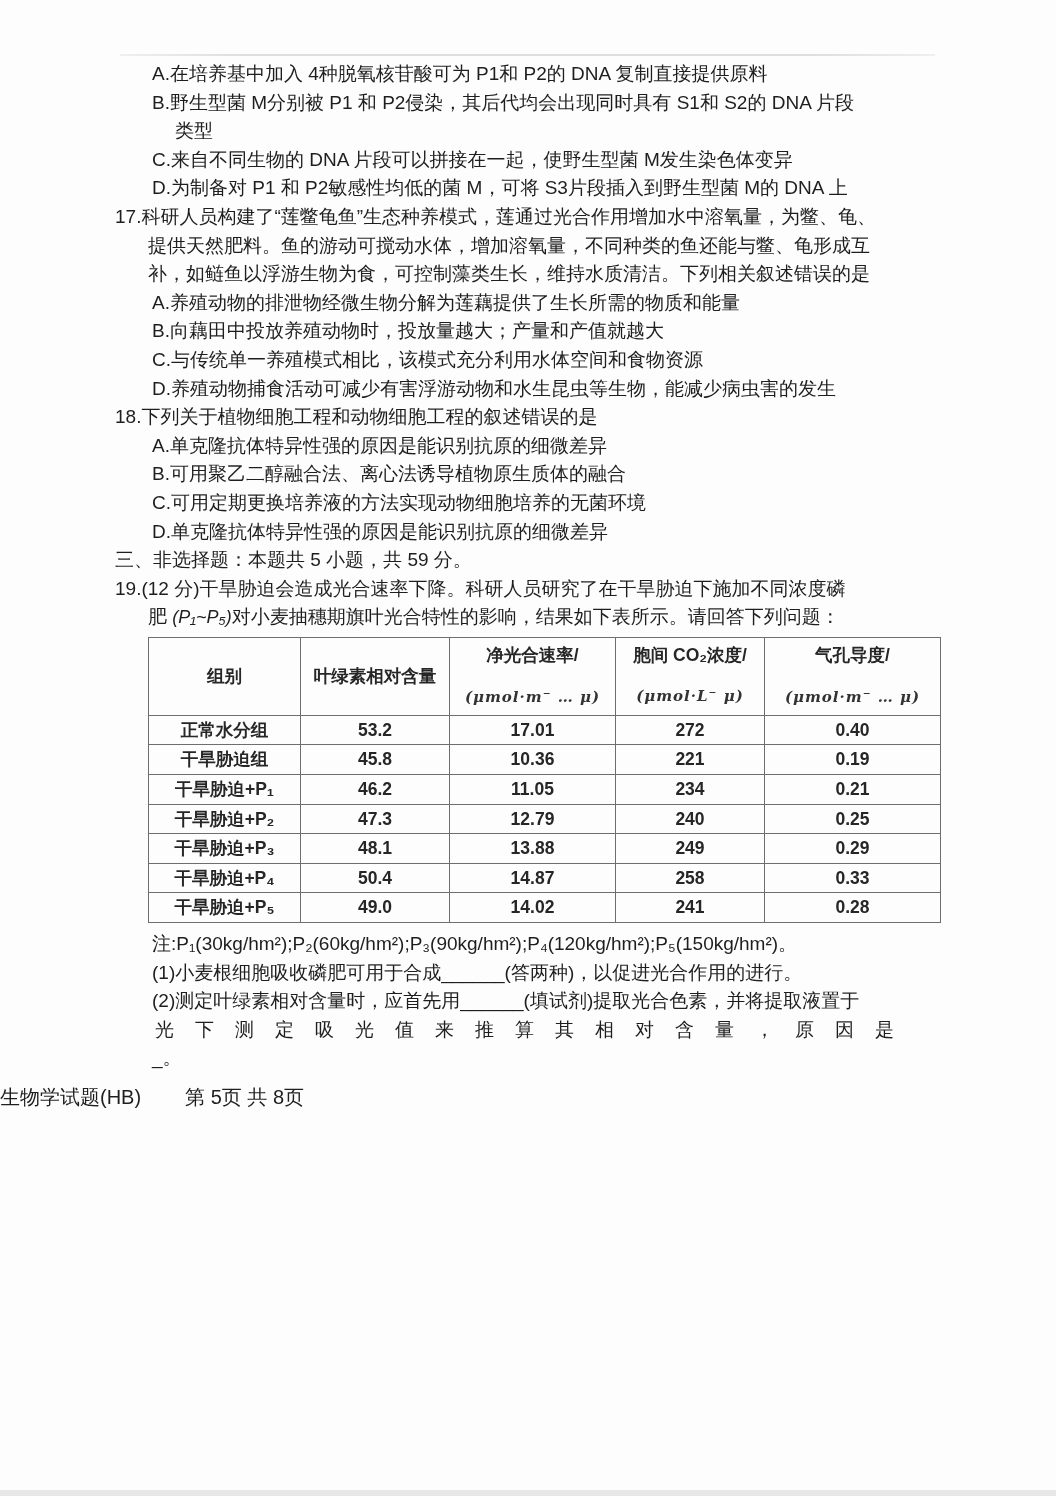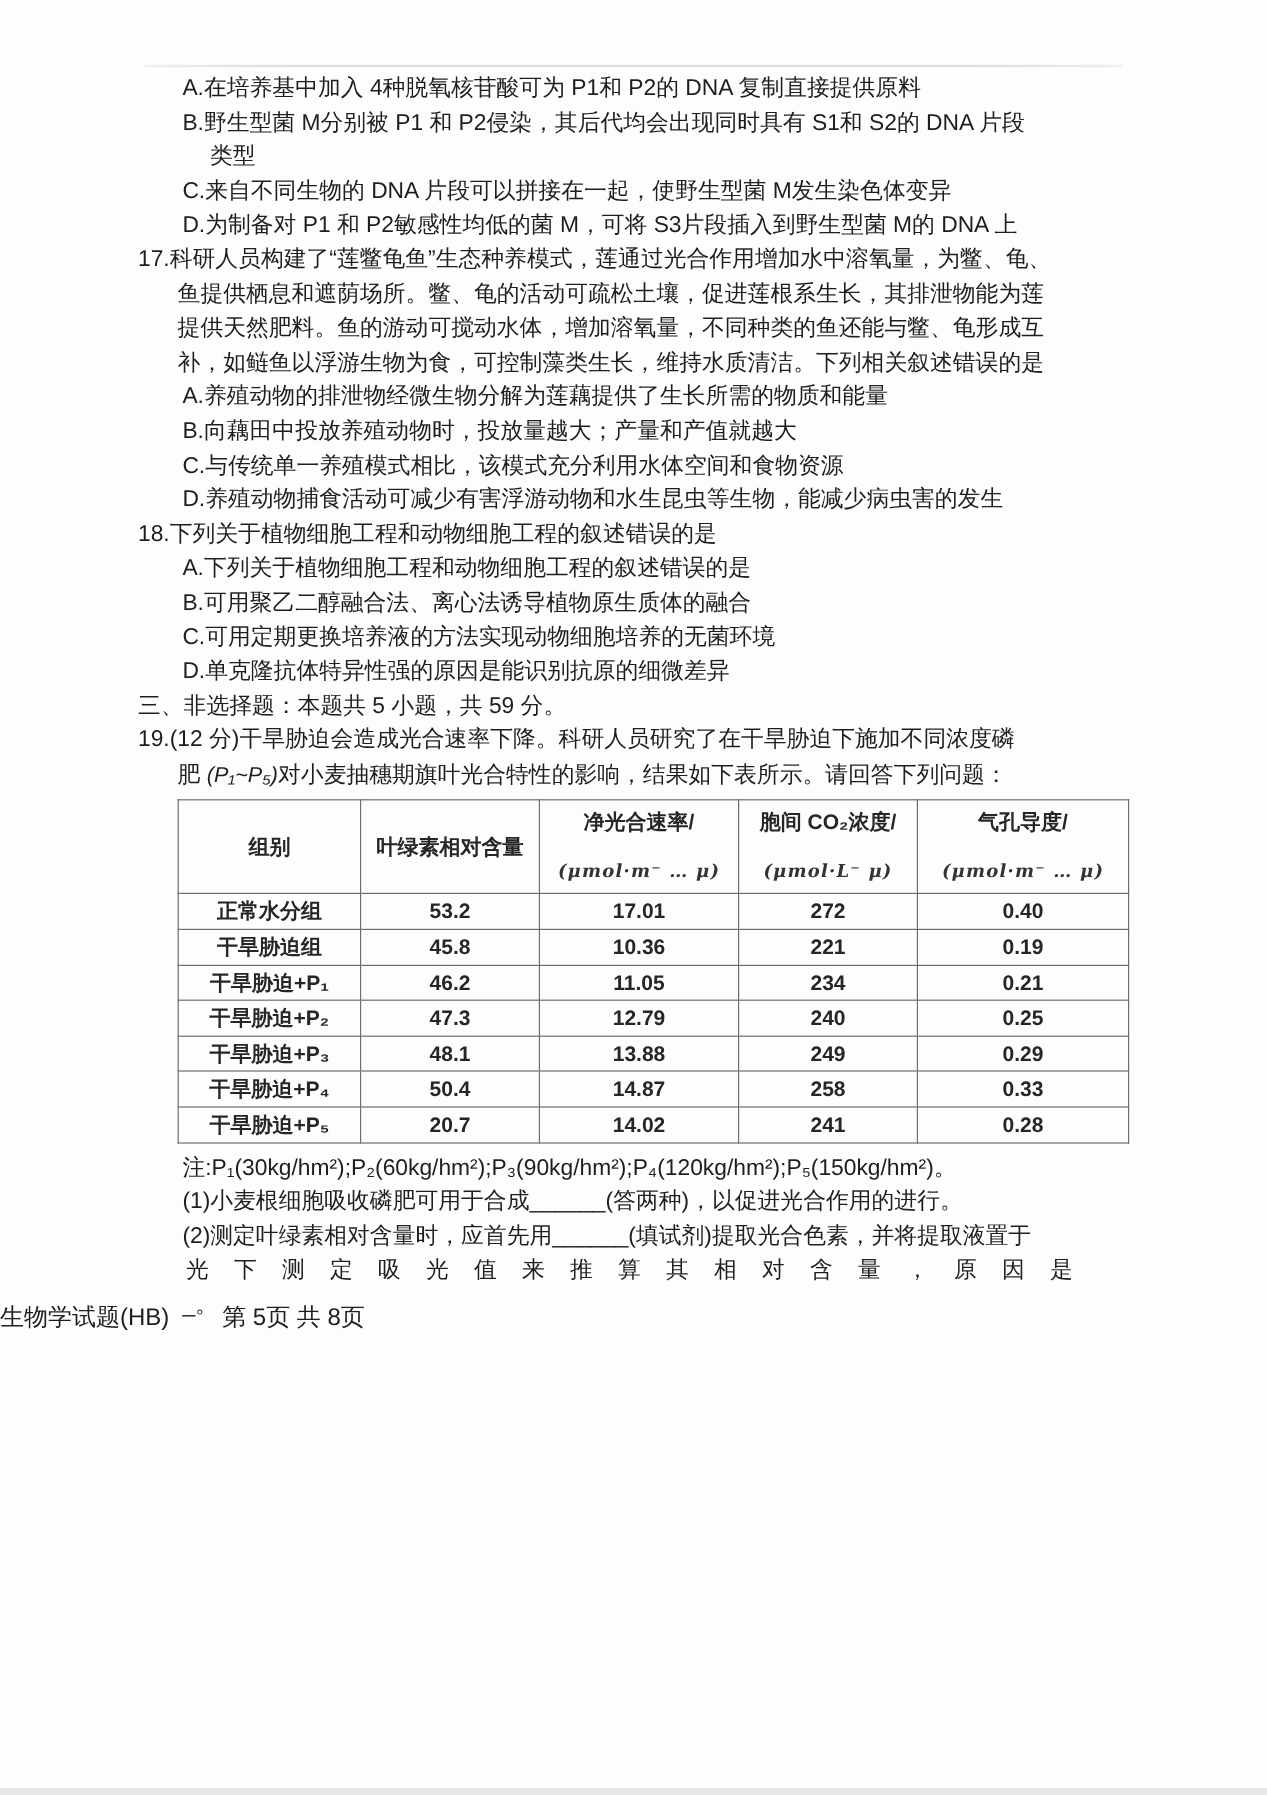--- a/index.html
+++ b/index.html
@@ -81,30 +81,29 @@
 
   <div class="content">
 
     <div class="ln opt">A.在培养基中加入 4种脱氧核苷酸可为 P1和 P2的 DNA 复制直接提供原料</div>
     <div class="ln opt">B.野生型菌 M分别被 P1 和 P2侵染，其后代均会出现同时具有 S1和 S2的 DNA 片段</div>
     <div class="ln wrap2">类型</div>
     <div class="ln opt">C.来自不同生物的 DNA 片段可以拼接在一起，使野生型菌 M发生染色体变异</div>
     <div class="ln opt">D.为制备对 P1 和 P2敏感性均低的菌 M，可将 S3片段插入到野生型菌 M的 DNA 上</div>
 
     <div class="ln">17.科研人员构建了“莲鳖龟鱼”生态种养模式，莲通过光合作用增加水中溶氧量，为鳖、龟、</div>
-    <div class="ln wrap">鱼提供栖息和遮荫场所。鳖、龟的活动可疏松土壤，促进莲根系生长，其排泄物能为莲</div>
     <div class="ln wrap">提供天然肥料。鱼的游动可搅动水体，增加溶氧量，不同种类的鱼还能与鳖、龟形成互</div>
     <div class="ln wrap">补，如鲢鱼以浮游生物为食，可控制藻类生长，维持水质清洁。下列相关叙述错误的是</div>
     <div class="ln opt">A.养殖动物的排泄物经微生物分解为莲藕提供了生长所需的物质和能量</div>
     <div class="ln opt">B.向藕田中投放养殖动物时，投放量越大；产量和产值就越大</div>
     <div class="ln opt">C.与传统单一养殖模式相比，该模式充分利用水体空间和食物资源</div>
     <div class="ln opt">D.养殖动物捕食活动可减少有害浮游动物和水生昆虫等生物，能减少病虫害的发生</div>
 
     <div class="ln">18.下列关于植物细胞工程和动物细胞工程的叙述错误的是</div>
-    <div class="ln opt">A.下列关于植物细胞工程和动物细胞工程的叙述错误的是</div>
+    <div class="ln opt">A.单克隆抗体特异性强的原因是能识别抗原的细微差异</div>
     <div class="ln opt">B.可用聚乙二醇融合法、离心法诱导植物原生质体的融合</div>
     <div class="ln opt">C.可用定期更换培养液的方法实现动物细胞培养的无菌环境</div>
     <div class="ln opt">D.单克隆抗体特异性强的原因是能识别抗原的细微差异</div>
 
     <div class="ln">三、非选择题：本题共 5 小题，共 59 分。</div>
 
     <div class="ln">19.(12 分)干旱胁迫会造成光合速率下降。科研人员研究了在干旱胁迫下施加不同浓度磷</div>
     <div class="ln wrap"><span>肥 </span><span class="math">(P₁~P₅)</span><span>对小麦抽穗期旗叶光合特性的影响，结果如下表所示。请回答下列问题：</span></div>
 
     <table class="qtable">
@@ -185,21 +184,21 @@
         </tr>
         <tr>
           <td>干旱胁迫+P₄</td>
           <td>50.4</td>
           <td>14.87</td>
           <td>258</td>
           <td>0.33</td>
         </tr>
         <tr>
           <td>干旱胁迫+P₅</td>
-          <td>20.7</td>
+          <td>49.0</td>
           <td>14.02</td>
           <td>241</td>
           <td>0.28</td>
         </tr>
       </tbody>
     </table>
 
     <div class="ln opt">注:P₁(30kg/hm²);P₂(60kg/hm²);P₃(90kg/hm²);P₄(120kg/hm²);P₅(150kg/hm²)。</div>
     <div class="ln opt">(1)小麦根细胞吸收磷肥可用于合成______(答两种)，以促进光合作用的进行。</div>
     <div class="ln opt">(2)测定叶绿素相对含量时，应首先用______(填试剂)提取光合色素，并将提取液置于</div>

